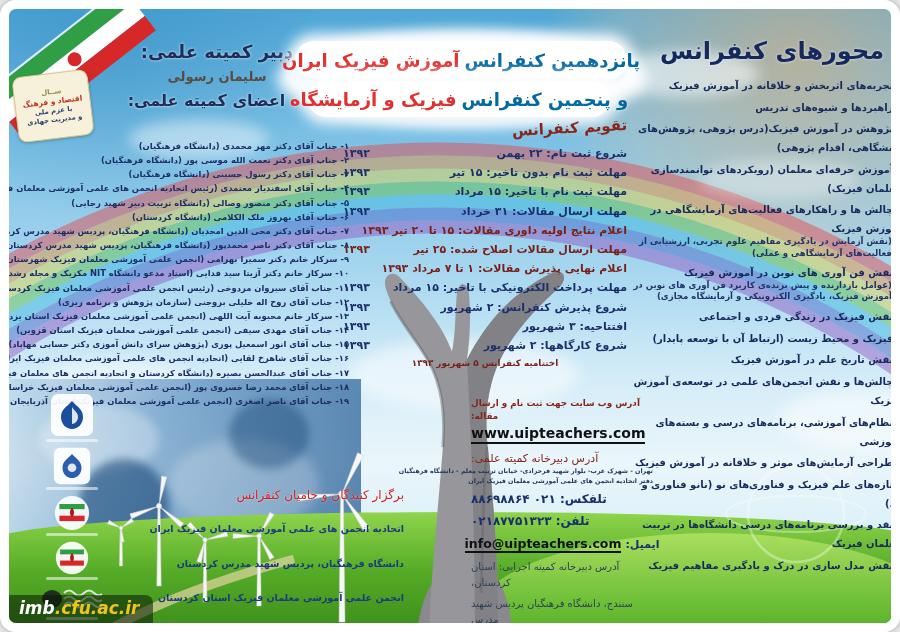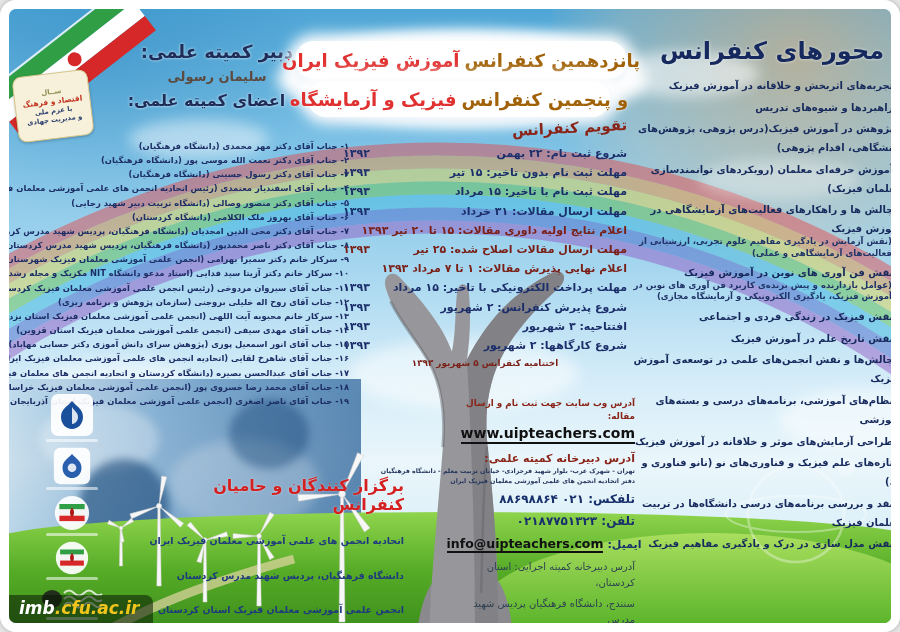--- a/index.html
+++ b/index.html
@@ -63,59 +63,59 @@
     font-size:16px;font-weight:bold;color:#1e2c59;text-shadow:0 0 3px rgba(255,255,255,.8);}
   .members{left:6px;top:130px;width:334px;z-index:10;direction:rtl;margin:0;padding:0;list-style:none;}
   .members li{font-size:8.4px;font-weight:bold;color:#1d2e66;line-height:14.15px;white-space:nowrap;text-align:right;}
   
   .title-cloud{z-index:10;background:#fff;border-radius:26px;display:flex;align-items:center;justify-content:center;
     gap:5px;direction:rtl;white-space:nowrap;
     box-shadow:0 0 14px 7px rgba(255,255,255,.95),0 3px 7px rgba(100,150,200,.4);}
   .tc1{left:286px;top:32px;width:332px;height:38px;}
   .tc2{left:299px;top:72px;width:302px;height:36px;}
   .title-cloud span{font-size:18px;font-weight:bold;letter-spacing:-.3px;}
-  .t-blue{color:#a16207;text-shadow:0 0 2px #fff;}
+  .t-blue{color:#0369a1;text-shadow:0 0 2px #fff;}
   .t-red{color:#e03030;text-shadow:0 0 2px #fff;}
   
   .cal-header{left:498px;top:110px;width:125px;z-index:10;direction:rtl;text-align:center;
     font-size:15px;font-weight:bold;color:#8a2418;transform:rotate(-3deg);}
   .calendar{left:334px;top:135px;width:284px;z-index:10;direction:rtl;}
   .cal-row{display:flex;justify-content:space-between;align-items:baseline;line-height:19.2px;}
   .cal-label,.cal-year{font-size:11px;font-weight:bold;white-space:nowrap;}
   .cal-year:empty{display:none;}
   .c-navy{color:#1c2f6b;}
   .c-red{color:#7a1f16;}
   .s-small{justify-content:center;line-height:16px;}
   .s-small .cal-label{font-size:8.8px;}
   
   .venue{left:323px;top:382px;width:132px;z-index:10;direction:rtl;text-align:center;}
   .venue .v1{font-size:12.5px;font-weight:bold;color:#1456c0;line-height:21px;}
   .venue .v2{font-size:14.5px;font-weight:bold;color:#1456c0;line-height:24px;}
   .venue .v3{font-size:11px;font-weight:bold;color:#0d87b8;line-height:24px;}
   
   .organizers{left:150px;top:467px;width:245px;z-index:10;direction:rtl;text-align:right;}
-  .org-header{font-size:16px;font-weight:bold;color:#d42020;margin-bottom:3px;text-shadow:0 0 2px rgba(255,255,255,.6);}
+  .org-header{font-size:12px;font-weight:normal;color:#d42020;margin-bottom:3px;text-shadow:0 0 2px rgba(255,255,255,.6);margin-top:12px;}
   .organizers ul{margin:0;padding:0;list-style:none;}
   .organizers li{font-size:9.5px;font-weight:bold;color:#1e3a7e;line-height:14.6px;white-space:nowrap;margin-top:20px;}
   
   .topics{left:620px;top:28px;width:272px;z-index:10;direction:rtl;}
   .topics-header{font-size:24px;font-weight:bold;color:#15295e;text-align:right;padding-left:14px;
     text-shadow:0 0 3px rgba(255,255,255,.7);margin-bottom:9px;text-align:center;}
   .topics ul{margin:0;padding:0;list-style:none;}
   .topics li{margin-bottom:2.6px;text-align:right;}
   .topic-main{font-size:10px;font-weight:bold;color:#16295c;line-height:1.33;}
   .topic-main::before{content:"- ";}
   .topic-sub{display:block;font-size:8.6px;font-weight:bold;color:#203468;line-height:1.3;padding-right:9px;}
   .topic-sub:empty{display:none;}
   
-  .contact{left:444px;top:388px;width:182px;z-index:10;direction:rtl;text-align:right;}
+  .contact{left:462px;top:388px;width:182px;z-index:10;direction:rtl;text-align:left;}
   .ct-weblabel{font-size:8.8px;font-weight:bold;color:#8a2418;line-height:13px;}
   .ct-website{display:inline-block;direction:ltr;font-size:14px;font-weight:bold;color:#111;
     border-bottom:2px solid #111;line-height:18px;margin-bottom:5px;}
-  .ct-scilabel{font-size:11px;font-weight:bold;color:#8a2418;line-height:15px;margin-top:2px;}
+  .ct-scilabel{font-size:11px;font-weight:normal;color:#8a2418;line-height:15px;margin-top:2px;}
   .ct-addr{font-size:6.3px;font-weight:bold;color:#26365e;line-height:9.5px;white-space:nowrap;}
   .ct-telefax,.ct-phone{font-size:12px;font-weight:bold;color:#17306b;line-height:15px;margin-top:7px;}
   .ct-email-row{margin-top:7px;display:flex;justify-content:center;gap:4px;align-items:baseline;}
   .ct-email-label{font-size:11px;font-weight:bold;color:#17306b;}
   .ct-email{direction:ltr;font-size:12.5px;font-weight:bold;color:#111;border-bottom:2px solid #111;}
   .ct-exec{font-size:10px;color:#2e4052;line-height:15.5px;margin-top:6px;}
   
   .logos{left:24px;top:384px;width:78px;z-index:11;display:flex;flex-direction:column;align-items:center;gap:5px;}
   .logo-box{display:flex;flex-direction:column;align-items:center;gap:2px;}
   .caption-bar{width:52px;height:3px;border-radius:2px;background:rgba(255,255,255,.55);}
@@ -396,20 +396,24 @@
         <li>
           <span class="topic-main">نقش فن آوری های نوین در آموزش فیزیک</span>
           <span class="topic-sub">(عوامل بازدارنده و پیش برنده‌ی کاربرد فن آوری های نوین در آموزش فیزیک، یادگیری الکترونیکی و آزمایشگاه مجازی)</span>
         </li>
 
         <li>
           <span class="topic-main">نقش فیزیک در زندگی فردی و اجتماعی</span>
           
         </li>
 
+        <li>
+          <span class="topic-main">فیزیک و محیط زیست (ارتباط آن با توسعه پایدار)</span>
+          
+        </li>
 
         <li>
           <span class="topic-main">نقش تاریخ علم در آموزش فیزیک</span>
           
         </li>
 
         <li>
           <span class="topic-main">چالش‌ها و نقش انجمن‌های علمی در توسعه‌ی آموزش فیزیک</span>
           
         </li>

